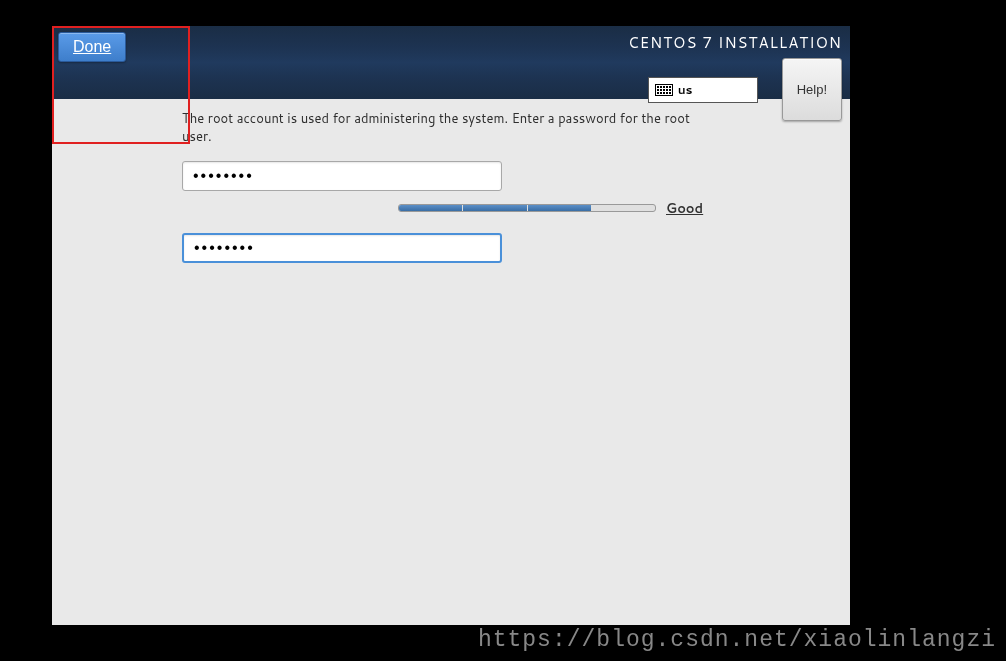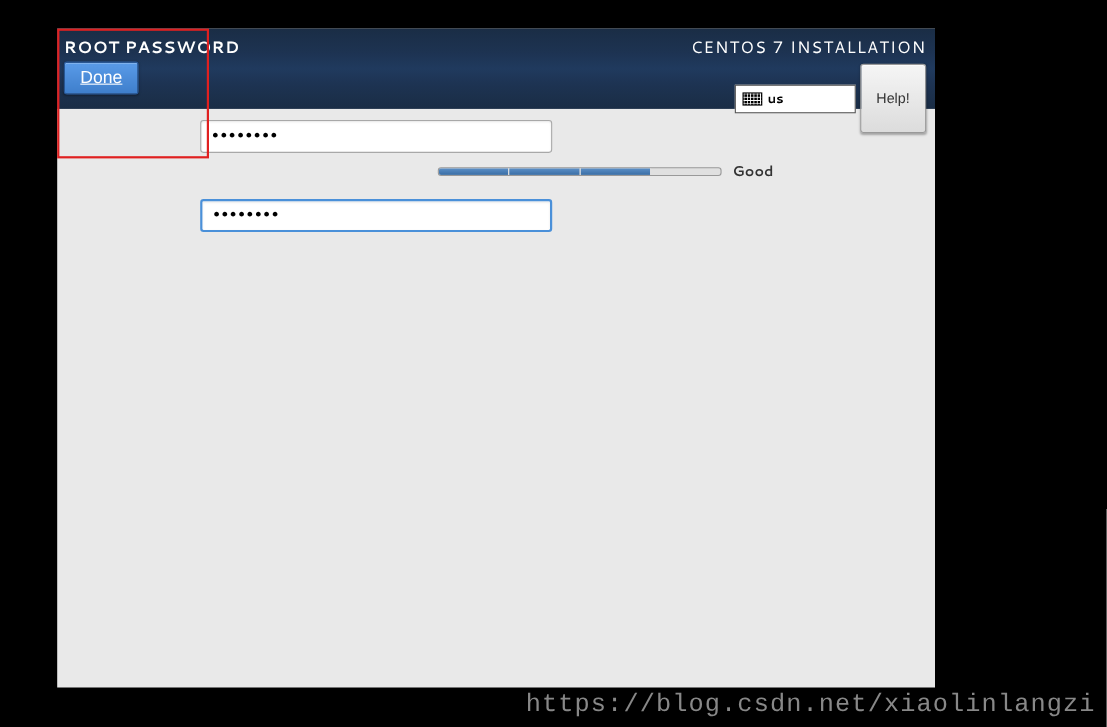--- a/index.html
+++ b/index.html
@@ -60,21 +60,21 @@
       align-items: flex-end;
     }
     .install-title {
       color: #fff;
       font-size: 15px;
       letter-spacing: 1px;
       margin-bottom: 5px;
     }
     .header-right-row {
       display: flex;
-      gap: 4px;
+      gap: 24px;
       align-items: center;
     }
     .keyboard-selector {
       background: #fff;
       border: 1px solid #555;
       height: 26px;
       width: 110px;
       display: flex;
       align-items: center;
       padding: 0 6px;
@@ -167,20 +167,21 @@
     .segment.filled {
       background: linear-gradient(to bottom, #5b8fc7, #3a6ea5);
     }
     .segment:last-child {
       border-right: none;
     }
     .strength-label {
       font-size: 13px;
       font-weight: bold;
       color: #333;
+      text-decoration: underline;
     }
     .red-highlight {
       position: absolute;
       left: 52px;
       top: 26px;
       width: 138px;
       height: 118px;
       border: 2px solid #e02020;
       pointer-events: none;
     }
@@ -193,36 +194,36 @@
       font-size: 23px;
       letter-spacing: 1px;
     }
   </style>
 </head>
 <body>
 
 <div class="installer-window">
   <div class="header-bar">
     <div class="header-left">
-      <div class="page-title">ROOT PASSWORD</div>
       <button class="done-button">Done</button>
     </div>
     <div class="header-right">
       <div class="install-title">CENTOS 7 INSTALLATION</div>
       <div class="header-right-row">
         <div class="keyboard-selector">
           <span class="keyboard-icon"></span>
           <span>us</span>
         </div>
         <button class="help-button">Help!</button>
       </div>
     </div>
   </div>
 
   <div class="content-area">
+    <div class="description">The root account is used for administering the system.  Enter a password for the root user.</div>
 
     <div class="form-row">
       <input type="text" class="password-input" readonly="" value="••••••••" style="">
     </div>
 
     <div class="strength-row">
       <div class="strength-meter">
         <div class="segment filled"></div>
         <div class="segment filled"></div>
         <div class="segment filled"></div>

